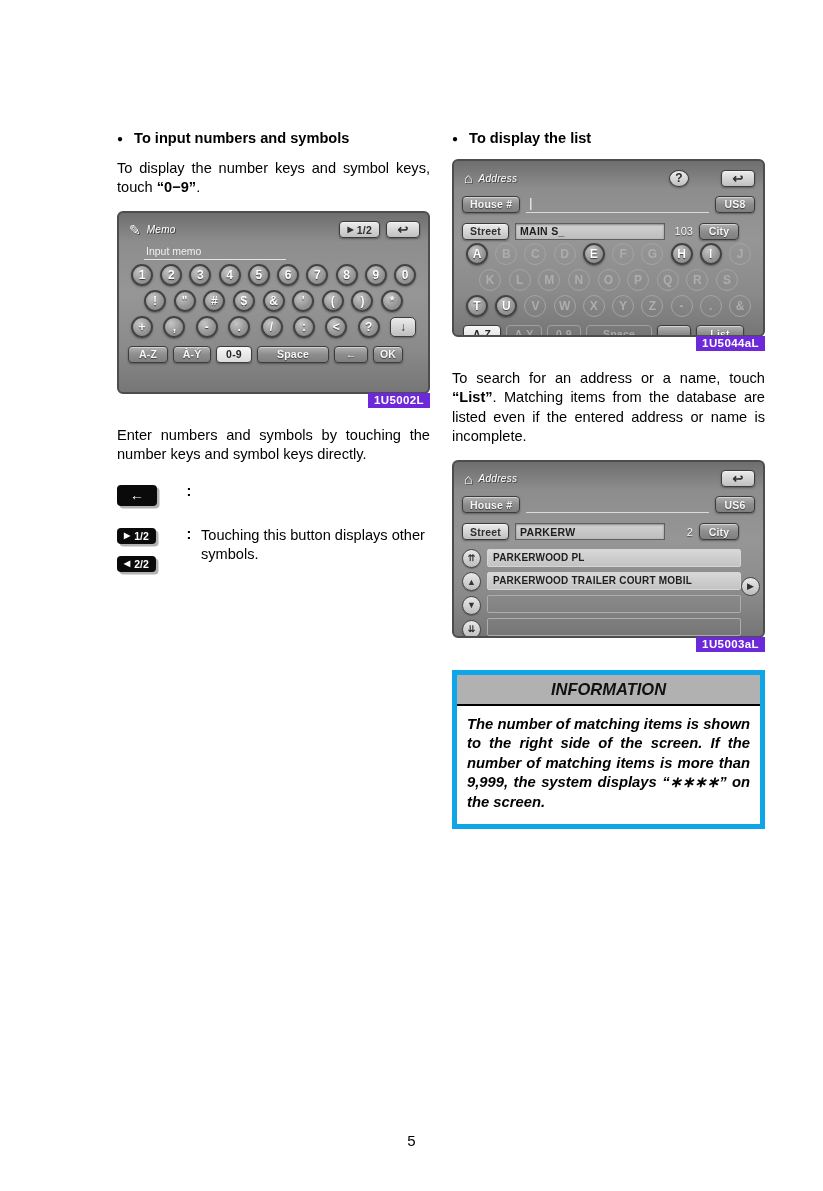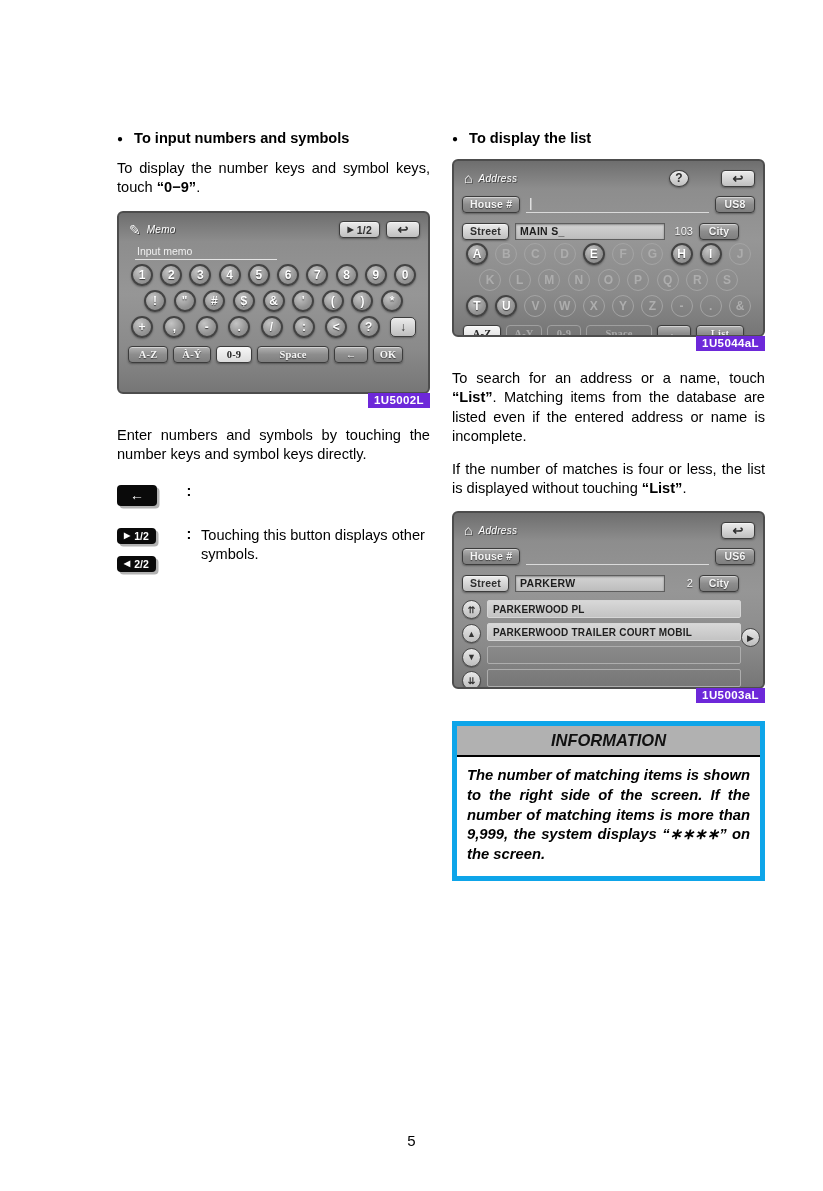--- a/index.html
+++ b/index.html
@@ -59,24 +59,24 @@
     background:radial-gradient(circle at 35% 30%, #c4c4c4, #949494 60%, #878787);
     box-shadow:0 1px 2px rgba(0,0,0,.35);
     color:#fff; font-weight:bold; font-size:12px; text-shadow:0 1px 1px #3a3a3a;
     display:inline-flex; align-items:center; justify-content:center;
   }
   .key.off { border:1px solid #a4a4a4; background:none; box-shadow:none; color:#adadad; text-shadow:none; }
   .dnbtn { width:26px; height:20px; border-radius:5px; border:1px solid #3c3c3c;
     background:linear-gradient(180deg,#ececec,#bfbfbf); color:#2e2e2e; font-size:12px; font-weight:bold;
     display:inline-flex; align-items:center; justify-content:center; box-shadow:0 1px 2px rgba(0,0,0,.3); }
 
-  .minput { margin:5px 0 3px 16px; width:142px; border-bottom:1px solid #e4e4e4;
+  .minput { margin:5px 0 3px 25px; width:142px; border-bottom:1px solid #e4e4e4;
             color:#f0f0f0; font-size:10.5px; padding:0 0 2px 2px; }
 
-  .brow { display:flex; gap:5px; padding:0 9px; margin-top:7px; align-items:center;font-family:Liberation Serif, serif; }
+  .brow { display:flex; gap:5px; padding:0 9px; margin-top:7px; align-items:center; }
 
   .frow { display:flex; align-items:center; gap:6px; padding:0 8px; margin-top:5px; height:22px; }
   .fline { flex:1; border-bottom:1px solid #dadada; height:17px; color:#fff; font-size:12px; padding-left:3px; }
   .fbox { width:150px; height:17px; background:linear-gradient(180deg,#d3d3d3,#bdbdbd);
           border:1px solid #5e5e5e; box-shadow:inset 0 1px 2px rgba(0,0,0,.35);
           color:#1d1d1d; font-size:10.5px; font-weight:bold; letter-spacing:.3px;
           display:flex; align-items:center; padding:0 4px; }
   .cnt { min-width:22px; text-align:right; font-size:11px; color:#f5f5f5; text-shadow:0 1px 1px #4a4a4a; }
 
   .larea { position:relative; display:flex; gap:6px; padding:6px 8px 0; }
@@ -293,21 +293,20 @@
             <span>←</span>
           </span>
         <span class="nbtn w48">List</span>
       </div>
     </div>
     <span class="fig-label">1U5044aL</span>
   </div>
 
   <p class="body"><span>To search for an address or a name, touch </span><b>“List”</b><span>.  Matching items from the database are listed even if the entered address or name is incomplete.</span></p>
 
-  <p class="body"><span>If the number of matches is four or less, the list is displayed without touching </span><b>“List”</b><span>.</span></p>
 
   <div class="figure">
     <div class="screen addr">
       <div class="sh">
         <span class="hicon">⌂</span>
         <span class="ttl">Address</span>
         <span class="sp"></span>
         <span class="nbtn lite backbtn">
             <span>↩</span>
           </span>

